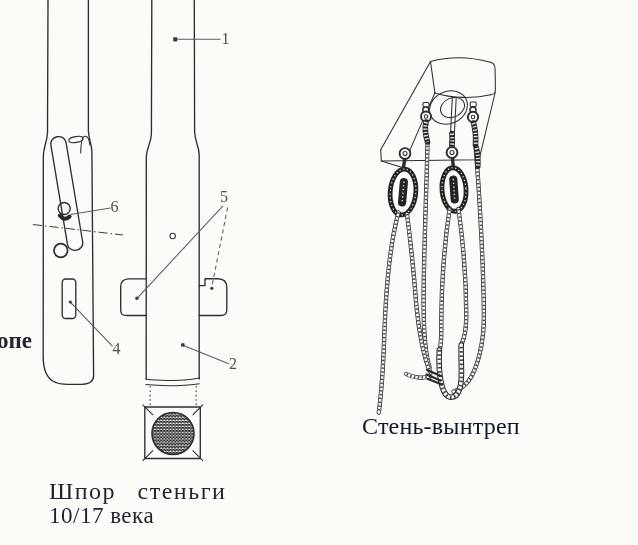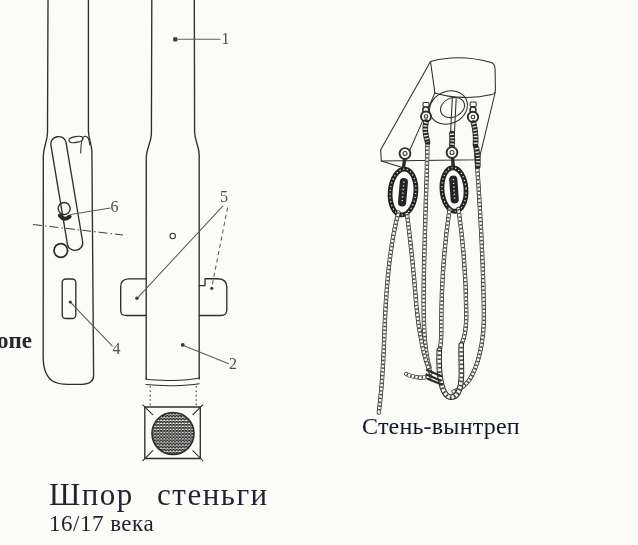--- a/index.html
+++ b/index.html
@@ -31,21 +31,21 @@
   .slot{fill:#232323;stroke:none;}
   .slot-dash{fill:none;stroke:#d8d8d6;stroke-width:1.5;stroke-dasharray:1.3 2.4;}
   .knot{stroke:#2b2b2b;stroke-width:2.2;stroke-linecap:round;fill:none;}
   .strap{fill:none;stroke:#2e2e2e;stroke-width:1.05;}
 
   
   .lbl{position:absolute;font-size:16px;line-height:1;color:#4e4e4c;}
   .edge-text{position:absolute;left:-3px;top:329px;font-size:23px;font-weight:bold;
              color:#26262e;line-height:1;}
   .caption-left{position:absolute;left:49px;top:479px;color:#1f2330;}
-  .caption-left .t1{font-size:31px;line-height:1.02;letter-spacing:1.5px;word-spacing:14px;text-align:right;}
+  .caption-left .t1{font-size:24px;line-height:1.02;letter-spacing:1.5px;word-spacing:14px;text-align:right;}
   .caption-left .t2{font-size:23px;line-height:1.02;letter-spacing:.5px;margin-top:1px;}
   .caption-right{position:absolute;left:362px;top:414px;font-size:24px;line-height:1;
                  color:#0f172a;letter-spacing:.2px;}
 </style>
 </head>
 <body>
 
 <div class="page">
 
   <svg class="art" width="638" height="545" viewBox="0 0 638 545">
@@ -208,18 +208,18 @@
   <span class="edge-text">опе</span>
 
   <span class="lbl" style="left:221.5px;top:31px">1</span>
   <span class="lbl" style="left:229px;top:355.5px">2</span>
   <span class="lbl" style="left:112.5px;top:340.5px">4</span>
   <span class="lbl" style="left:220px;top:188.5px">5</span>
   <span class="lbl" style="left:110.5px;top:198.5px">6</span>
 
   <div class="caption-left">
     <div class="t1">Шпор стеньги</div>
-    <div class="t2">16/17 века</div>
+    <div class="t2">10/17 века</div>
   </div>
 
   <div class="caption-right">Стень-вынтреп</div>
 
 </div>
 
 </body></html>

